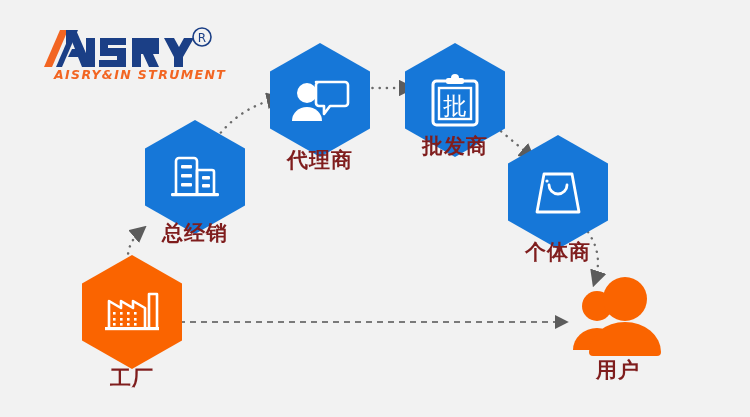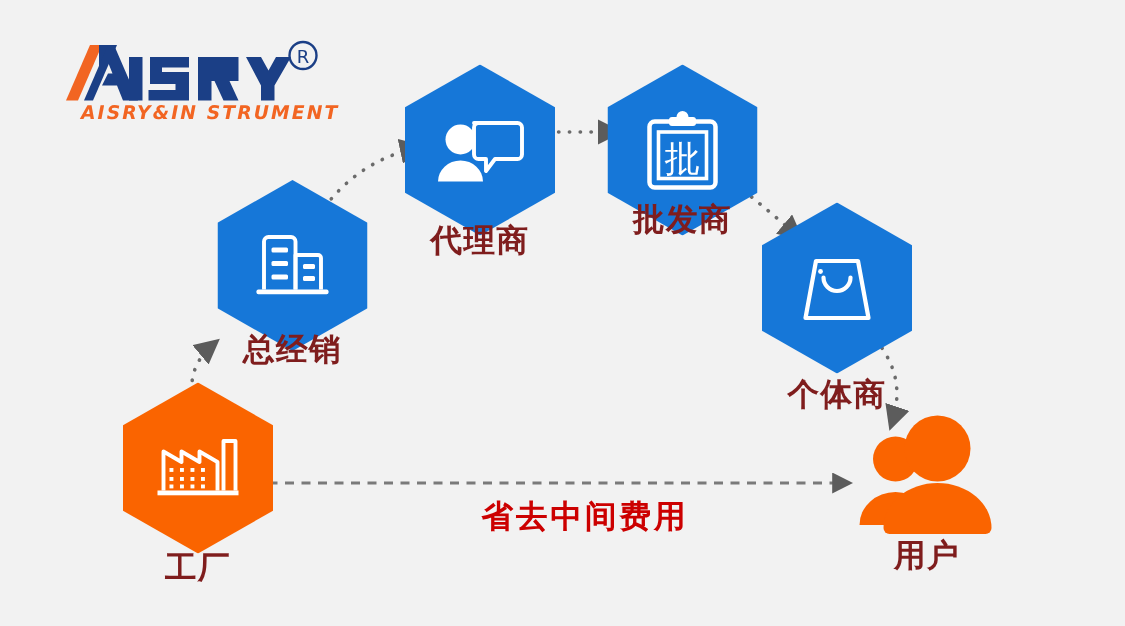--- a/index.html
+++ b/index.html
@@ -252,33 +252,32 @@
         <polygon points="50,0 100,28.5 100,85.5 50,114 0,85.5 0,28.5" fill="#1677d8"></polygon>
       </svg>
       <div class="glyph">
         <svg width="54" height="50" viewBox="0 0 54 50">
           <path d="M13,7 L41,7 L48,45 L6,45 z" fill="none" stroke="#ffffff" stroke-width="2.8" stroke-linejoin="round"></path>
           <path d="M18,18 a9,9 0 0 0 18,0" fill="none" stroke="#ffffff" stroke-width="2.8" stroke-linecap="round"></path>
           <circle cx="16" cy="14" r="1.6" fill="#ffffff"></circle>
         </svg>
       </div>
     </div>
-    <div class="node-label" style="top:46px;margin-top:11px;">个体商</div>
+    <div class="node-label" style="top:46px;">个体商</div>
   </div>
 
   <div class="node" style="left:618px; top:318px;">
     <div class="people">
       <svg width="110" height="88" viewBox="0 0 110 88">
 
         <circle cx="34" cy="32" r="15" fill="#fa6400"></circle>
         <path d="M10,76 a24,22 0 0 1 48,0 z" fill="#fa6400"></path>
 
         <circle cx="62" cy="25" r="22" fill="#fa6400"></circle>
         <path d="M26,78 a36,30 0 0 1 72,0 a4,4 0 0 1 -4,4 L30,82 a4,4 0 0 1 -4,-4 z" fill="#fa6400"></path>
       </svg>
     </div>
     <div class="node-label" style="top:38px;">用户</div>
   </div>
 
 
-  <div class="caption" id="caption-bottom" style="left:390px; top:330px;">省去中间费用</div>
 
 </div>
 
 </body></html>

